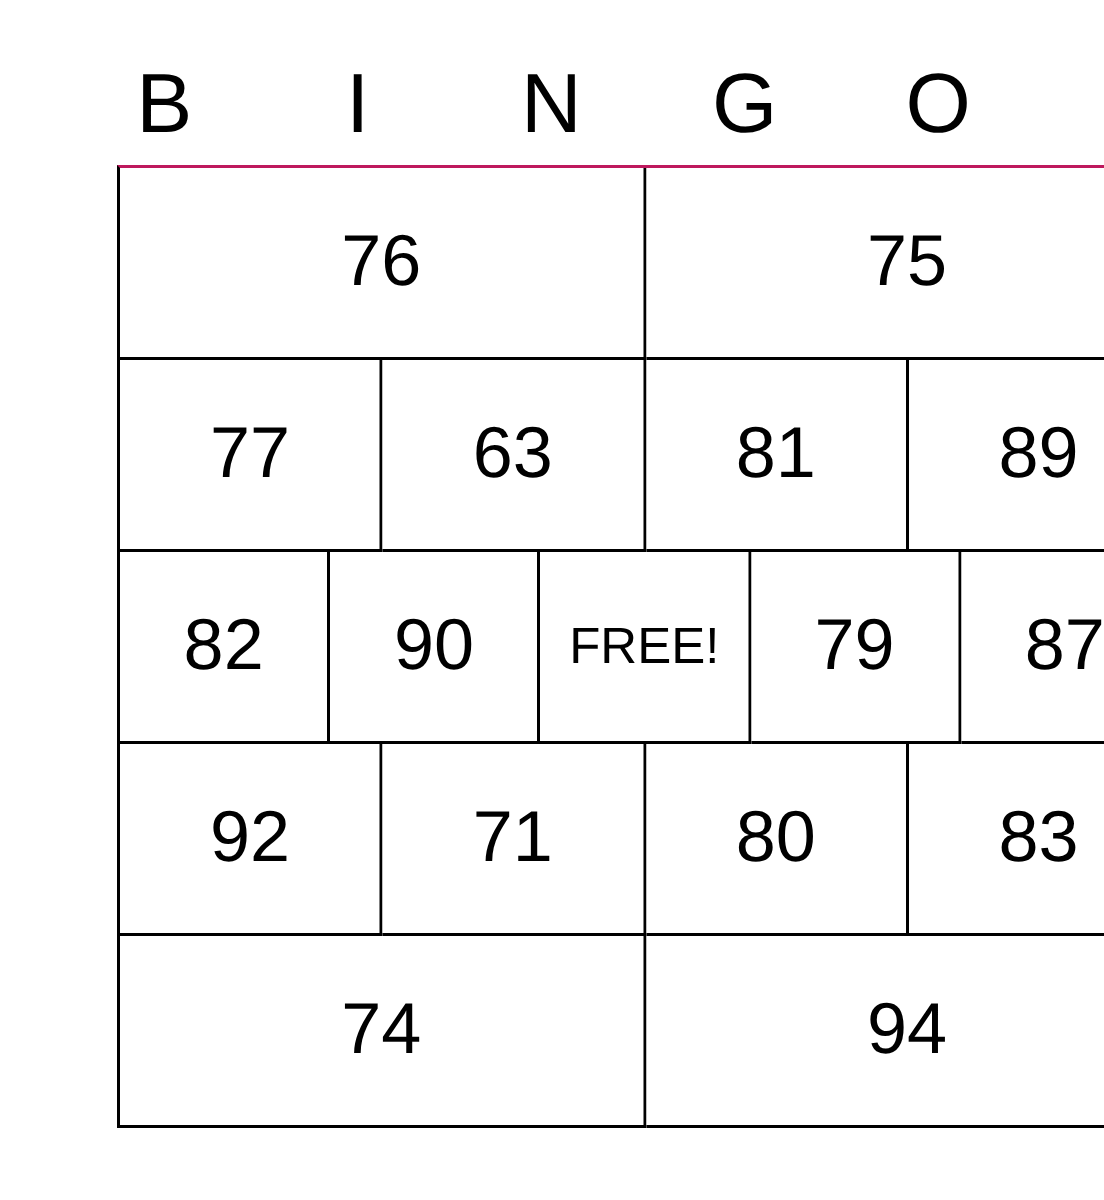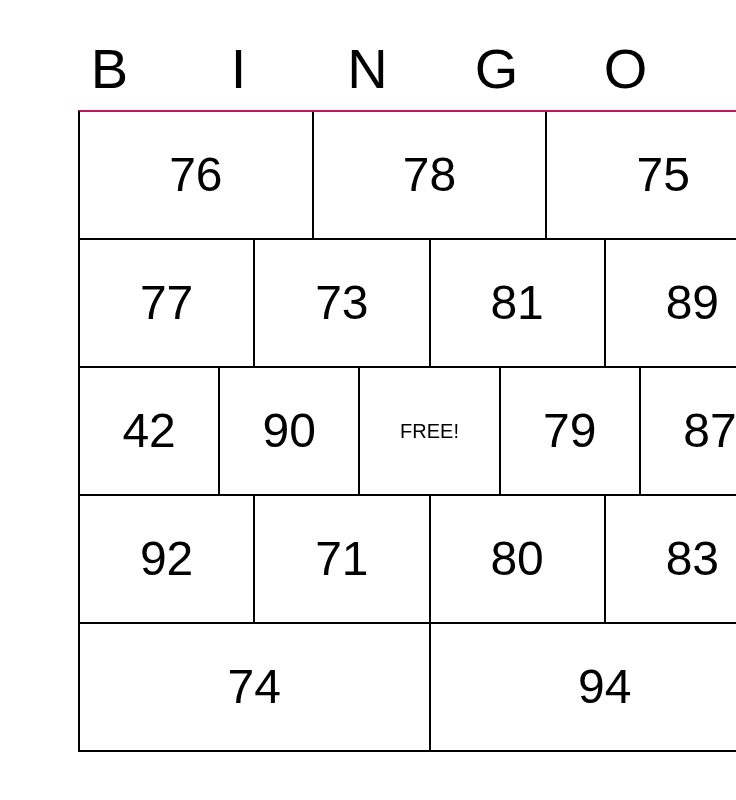--- a/index.html
+++ b/index.html
@@ -56,53 +56,52 @@
     box-sizing: border-box;
     display: flex;
     align-items: center;
     justify-content: center;
     font-size: 48px;
     line-height: 1;
     color: #000000;
     background: #ffffff;
   }
   .cell.free {
-    font-size: 20px;
+    font-size: 34px;
   }
 </style>
 </head>
 <body>
 
 <div id="bingo-card">
 
   <div class="header-row">
     <div class="header-cell">B</div>
     <div class="header-cell">I</div>
     <div class="header-cell">N</div>
     <div class="header-cell">G</div>
     <div class="header-cell">O</div>
   </div>
 
   <div class="grid">
 
     <div class="grid-row">
       <div class="cell">76</div>
-      <div class="cell">78</div>
       <div class="cell">75</div>
     </div>
 
     <div class="grid-row">
       <div class="cell">77</div>
-      <div class="cell">73</div>
+      <div class="cell">63</div>
       <div class="cell">81</div>
       <div class="cell">89</div>
     </div>
 
     <div class="grid-row">
-      <div class="cell">42</div>
+      <div class="cell">82</div>
       <div class="cell">90</div>
       <div class="cell free">FREE!</div>
       <div class="cell">79</div>
       <div class="cell">87</div>
     </div>
 
     <div class="grid-row">
       <div class="cell">92</div>
       <div class="cell">71</div>
       <div class="cell">80</div>

